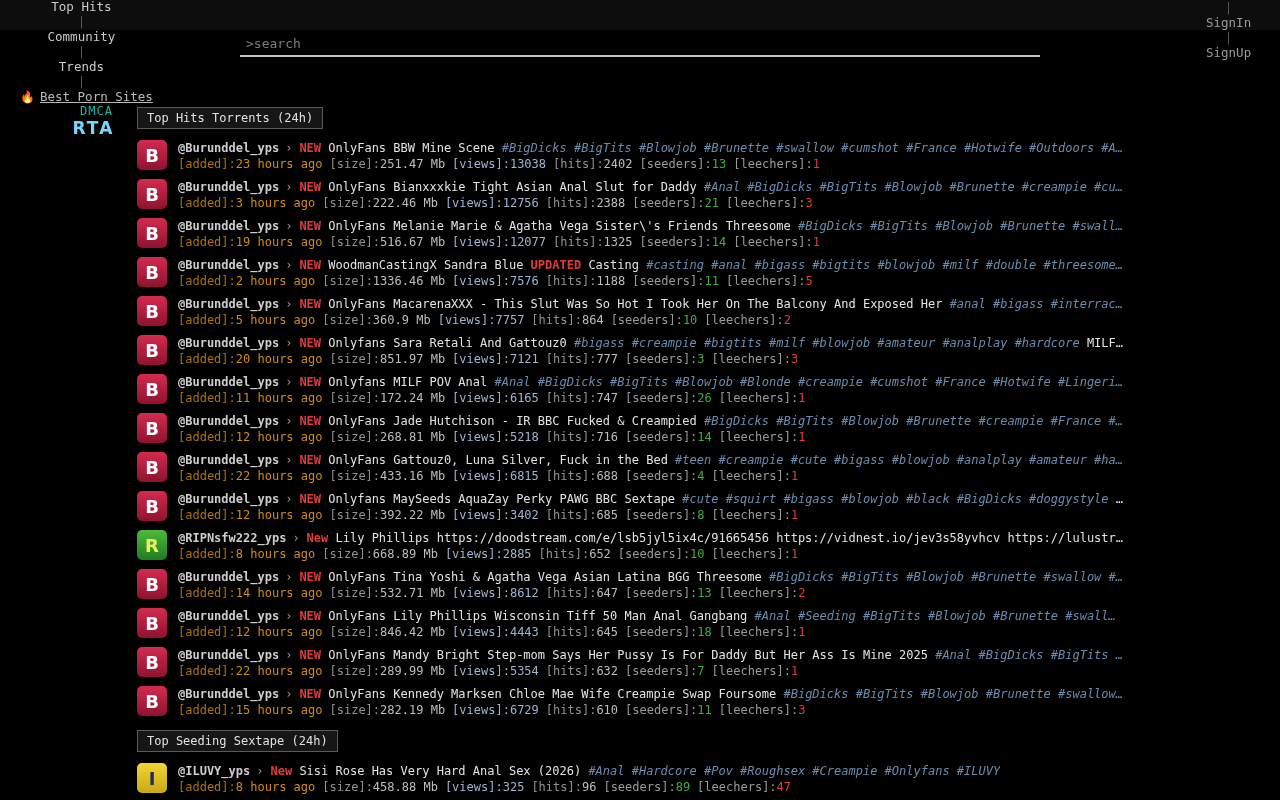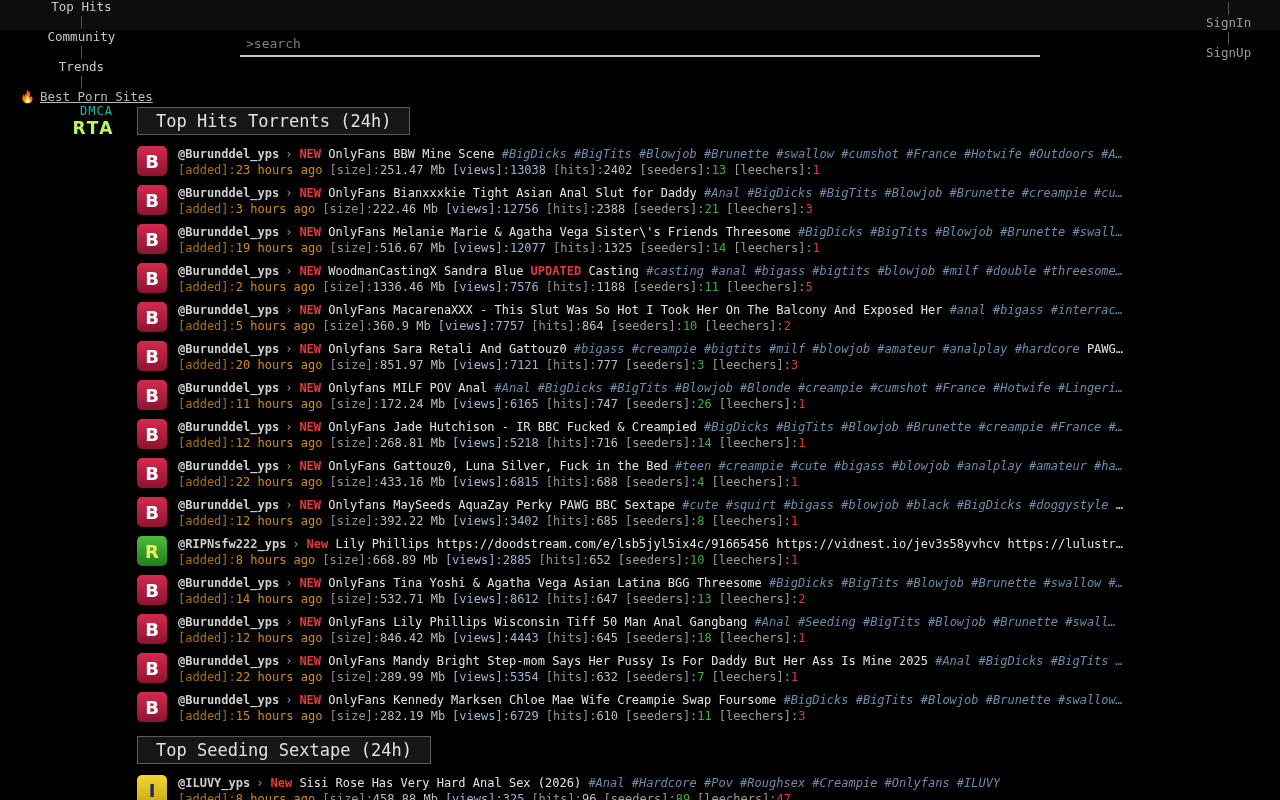--- a/index.html
+++ b/index.html
@@ -12,37 +12,37 @@
             padding:0 10px; background:#0d0d0d; }
   .nav-left, .nav-right { display:flex; align-items:center;flex-direction:column; }
   .nav-item { color:#c9c9c9; font-size:12.5px; padding:0 7px; cursor:pointer; }
   .nav-item.active { color:var(--accent-yellow); font-weight:bold;margin-top:47px; }
   .sep { color:#555; font-size:12.5px; }
   .promo { color:#b9b9b9; font-size:12.5px; margin-left:10px; display:inline-flex;
            align-items:center; gap:5px; cursor:pointer; }
   .promo .promo-label { text-decoration:underline; }
   .fire { font-size:12px; }
   .dmca { color:#14b8a6; font-size:12px; margin-left:30px; letter-spacing:1px; cursor:pointer; }
-  .rta { color:#bef264; font-weight:bold; font-size:17px; margin-left:24px; letter-spacing:2px;
+  .rta { color:#7dd3fc; font-weight:bold; font-size:17px; margin-left:24px; letter-spacing:2px;
          font-family:"DejaVu Sans", sans-serif; }
   .site { color:#9a9a9a; font-weight:bold; font-size:12.5px; }
   .site-arrow { color:#9a9a9a; font-size:13px; margin:0 8px 0 6px; }
   .auth { color:#9a9a9a; font-size:12.5px; padding:0 7px; cursor:pointer; }
 
   
   .search-row { display:flex; justify-content:center; margin-top:2px; }
   .search { width:800px; background:transparent; border:none; outline:none;
             border-bottom:2px solid #c4c4c4; color:#ccc; padding:4px 6px;
             font:13px "DejaVu Sans Mono", monospace; }
   .search::placeholder { color:#7d7d7d; }
 
   
   #content { margin:50px 0 0 137px; width:1008px; }
   .sec-header { display:inline-block; border:1px solid #5a5a5a; background:#161616;
-                color:#e0e0e0; font-size:17px; padding:3px 18px; margin:0 0 11px 0; }
+                color:#e0e0e0; font-size:12px; padding:3px 9px; margin:0 0 11px 0; }
   .sec-header.later { margin-top:5px; }
   .row { display:flex; margin-bottom:7px; }
   .avatar { width:30px; height:30px; border-radius:5px; flex:none; margin-right:11px;
             display:flex; align-items:center; justify-content:center; font-weight:bold;
             font-size:18px; cursor:pointer; font-family:"DejaVu Sans", sans-serif; }
   .rtext { min-width:0; }
   .line1 { font-size:12px; line-height:16px; white-space:nowrap; overflow:hidden; }
   .line2 { font-size:12px; line-height:16px; white-space:nowrap; overflow:hidden; }
   .user { color:#cdcdcd; font-weight:bold; cursor:pointer; }
   .arrow { color:#9a9a9a; margin:0 7px 0 6px; }
@@ -125,21 +125,21 @@
       <div class="row">
         <div class="avatar" style="background: linear-gradient(rgb(212, 42, 78) 0%, rgb(142, 18, 48) 100%); color: rgb(255, 255, 255);">B</div>
         <div class="rtext">
           <div class="line1"><a class="user">@Burunddel_yps</a><span class="arrow">›</span><span class="seg-new">NEW </span><span class="seg-title">OnlyFans MacarenaXXX - This Slut Was So Hot I Took Her On The Balcony And Exposed Her </span><span class="seg-tags">#anal #bigass #interrac…</span></div>
           <div class="line2"><span class="stat"><span class="lb lb-added">[added]:</span><span class="vl vl-added">5 hours ago</span></span><span class="stat"><span class="lb lb-size">[size]:</span><span class="vl vl-size">360.9 Mb</span></span><span class="stat"><span class="lb lb-views">[views]:</span><span class="vl vl-views">7757</span></span><span class="stat"><span class="lb lb-hits">[hits]:</span><span class="vl vl-hits">864</span></span><span class="stat"><span class="lb lb-seeders">[seeders]:</span><span class="vl vl-seeders">10</span></span><span class="stat"><span class="lb lb-leechers">[leechers]:</span><span class="vl vl-leechers">2</span></span></div>
         </div>
       </div>
       <div class="row">
         <div class="avatar" style="background: linear-gradient(rgb(212, 42, 78) 0%, rgb(142, 18, 48) 100%); color: rgb(255, 255, 255);">B</div>
         <div class="rtext">
-          <div class="line1"><a class="user">@Burunddel_yps</a><span class="arrow">›</span><span class="seg-new">NEW </span><span class="seg-title">Onlyfans Sara Retali And Gattouz0 </span><span class="seg-tags">#bigass #creampie #bigtits #milf #blowjob #amateur #analplay #hardcore</span><span class="seg-title"> PAWG…</span></div>
+          <div class="line1"><a class="user">@Burunddel_yps</a><span class="arrow">›</span><span class="seg-new">NEW </span><span class="seg-title">Onlyfans Sara Retali And Gattouz0 </span><span class="seg-tags">#bigass #creampie #bigtits #milf #blowjob #amateur #analplay #hardcore</span><span class="seg-title"> MILF…</span></div>
           <div class="line2"><span class="stat"><span class="lb lb-added">[added]:</span><span class="vl vl-added">20 hours ago</span></span><span class="stat"><span class="lb lb-size">[size]:</span><span class="vl vl-size">851.97 Mb</span></span><span class="stat"><span class="lb lb-views">[views]:</span><span class="vl vl-views">7121</span></span><span class="stat"><span class="lb lb-hits">[hits]:</span><span class="vl vl-hits">777</span></span><span class="stat"><span class="lb lb-seeders">[seeders]:</span><span class="vl vl-seeders">3</span></span><span class="stat"><span class="lb lb-leechers">[leechers]:</span><span class="vl vl-leechers">3</span></span></div>
         </div>
       </div>
       <div class="row">
         <div class="avatar" style="background: linear-gradient(rgb(212, 42, 78) 0%, rgb(142, 18, 48) 100%); color: rgb(255, 255, 255);">B</div>
         <div class="rtext">
           <div class="line1"><a class="user">@Burunddel_yps</a><span class="arrow">›</span><span class="seg-new">NEW </span><span class="seg-title">Onlyfans MILF POV Anal </span><span class="seg-tags">#Anal #BigDicks #BigTits #Blowjob #Blonde #creampie #cumshot #France #Hotwife #Lingeri…</span></div>
           <div class="line2"><span class="stat"><span class="lb lb-added">[added]:</span><span class="vl vl-added">11 hours ago</span></span><span class="stat"><span class="lb lb-size">[size]:</span><span class="vl vl-size">172.24 Mb</span></span><span class="stat"><span class="lb lb-views">[views]:</span><span class="vl vl-views">6165</span></span><span class="stat"><span class="lb lb-hits">[hits]:</span><span class="vl vl-hits">747</span></span><span class="stat"><span class="lb lb-seeders">[seeders]:</span><span class="vl vl-seeders">26</span></span><span class="stat"><span class="lb lb-leechers">[leechers]:</span><span class="vl vl-leechers">1</span></span></div>
         </div>
       </div>

